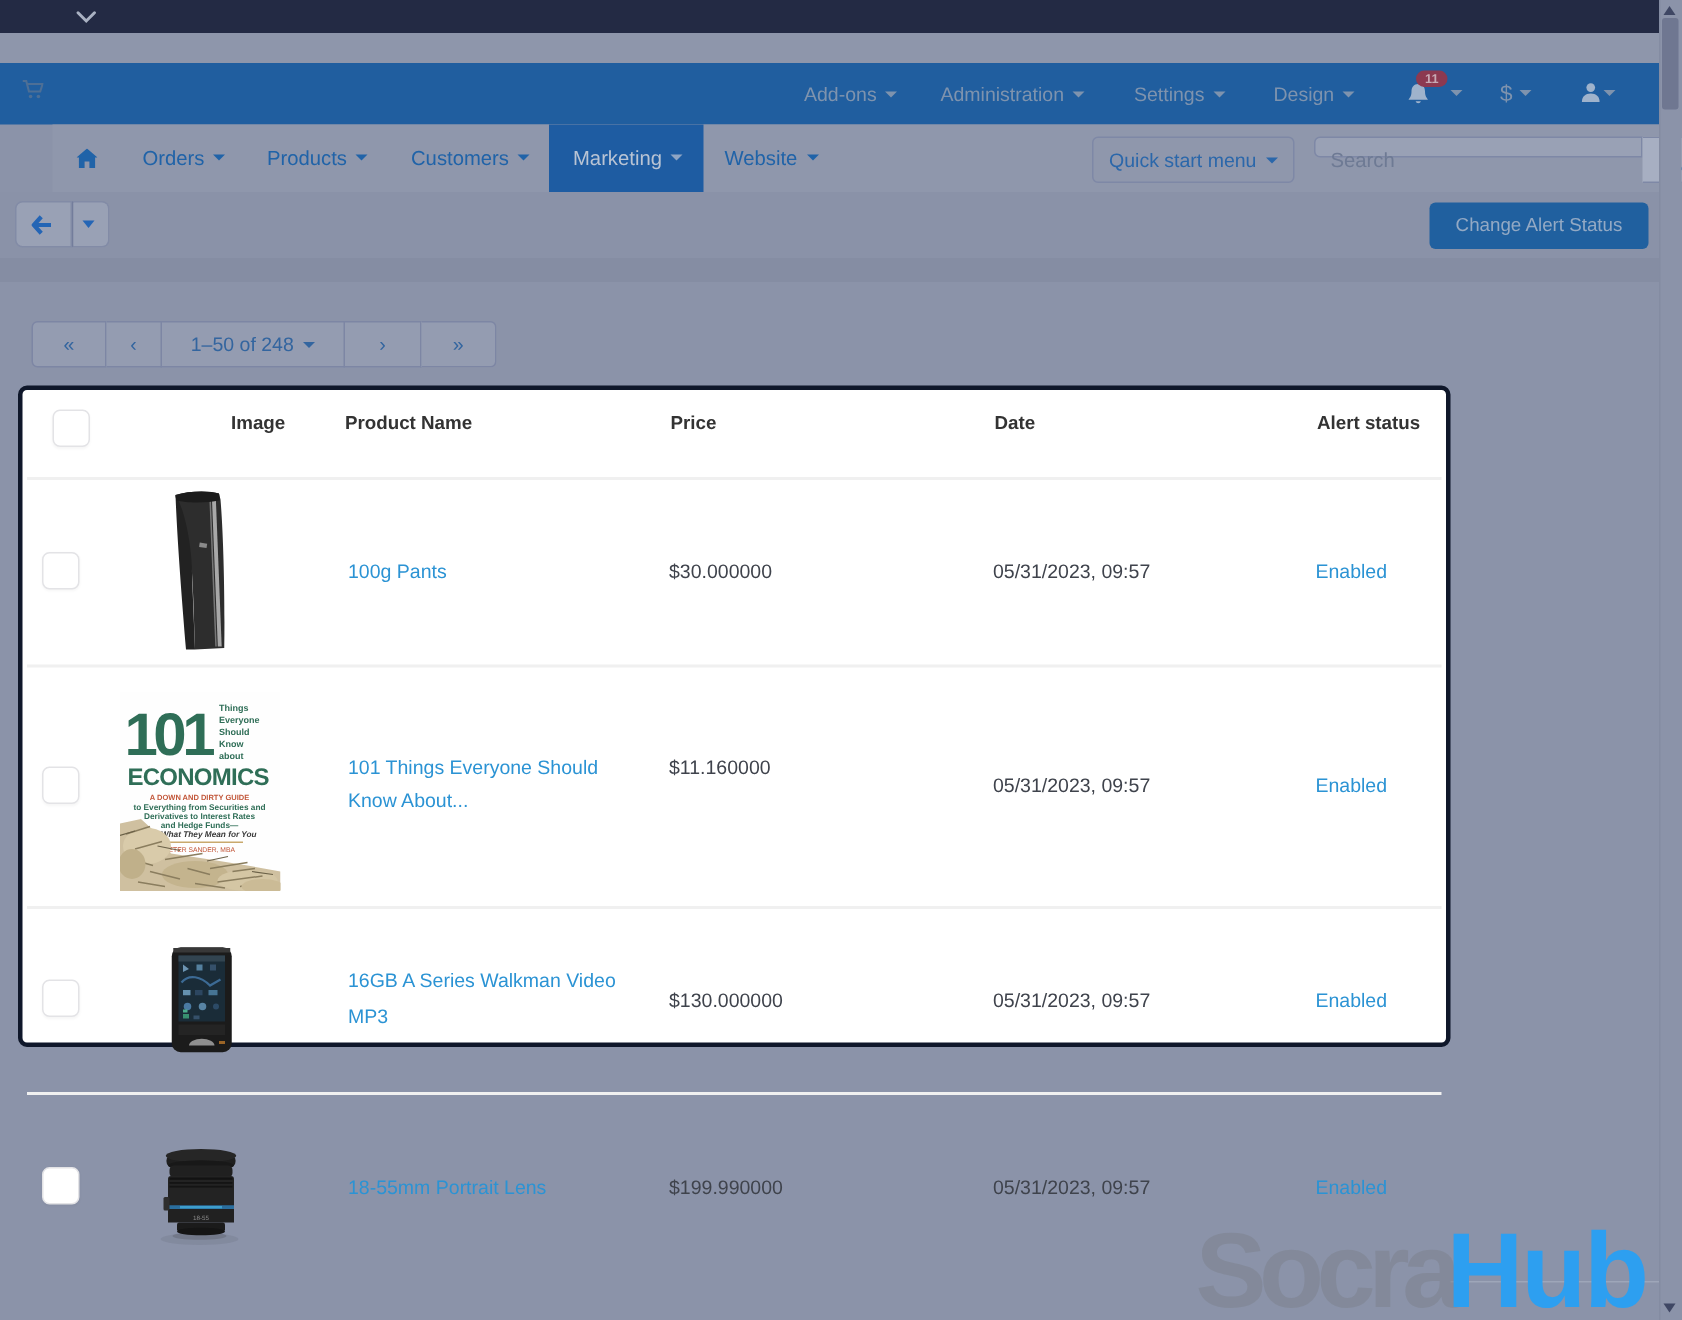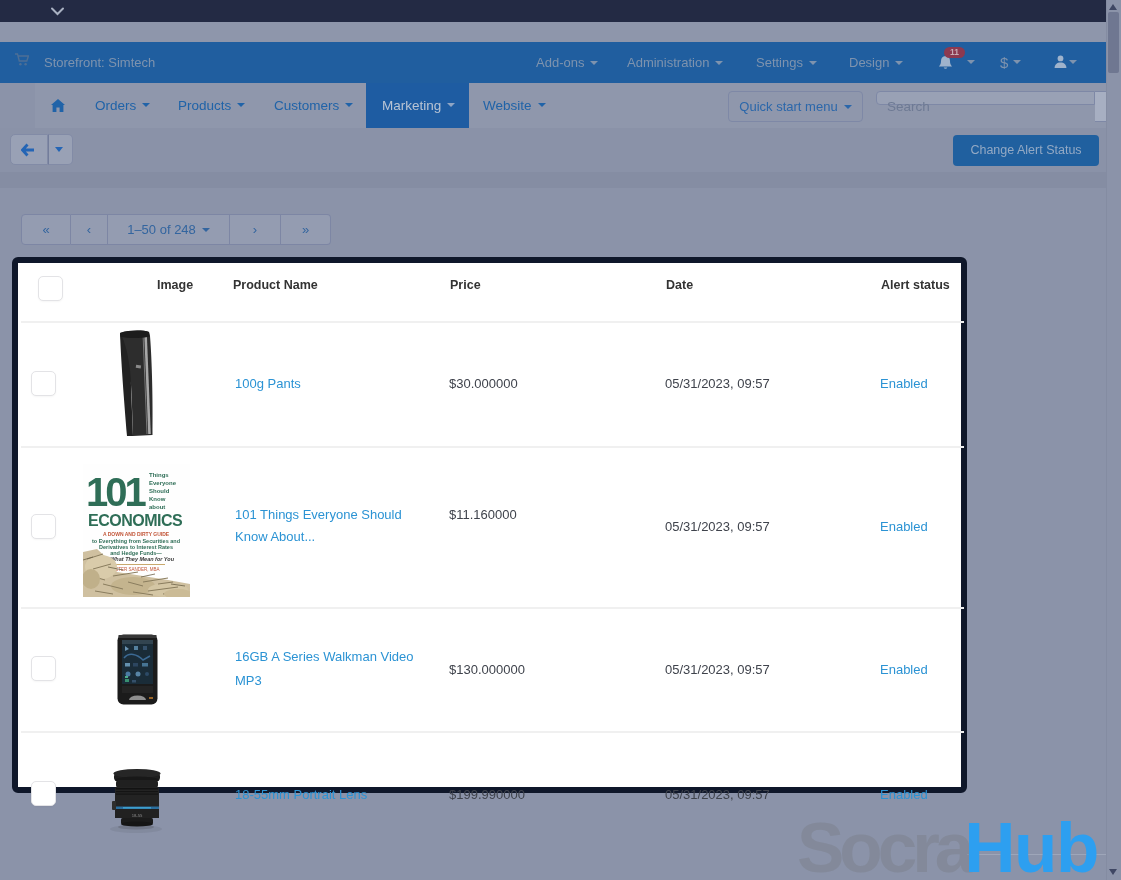--- a/index.html
+++ b/index.html
@@ -12,21 +12,21 @@
 #nav1   { left:0; top:42px; width:1106px; height:41px; background:#205e9f; }
 #nav2   { left:0; top:83px; width:1106px; height:45px; background:#8f97ac;margin-left:35px; }
 #toolbar{ left:0; top:128px; width:1106px; height:44px; background:#8a92a8; }
 #tshadow{ left:0; top:172px; width:1106px; height:16px; background:#858da3; }
 .n1txt { color:#7e93ae; font-size:13px; line-height:41px; position:absolute; top:0; white-space:nowrap; }
 .caret { display:inline-block; width:0; height:0; border-left:4px solid transparent; border-right:4px solid transparent; border-top:4px solid #7e93ae; vertical-align:middle; margin-left:6px; position:relative; top:-1px; }
 .n2txt { color:#2063a8; font-size:13.5px; line-height:45px; position:absolute; top:0; white-space:nowrap; }
 .acaret { position:absolute; width:0; height:0; border-left:4px solid transparent; border-right:4px solid transparent; border-top:4px solid #7e93ae; }
 .caret2 { display:inline-block; width:0; height:0; border-left:4px solid transparent; border-right:4px solid transparent; border-top:4px solid #2063a8; vertical-align:middle; margin-left:6px; position:relative; top:-1px; }
 
-#tbl { left:12px; top:257px; width:955px; height:536px; background:#fff; border:6px solid #0f172a; border-radius:6px; }
+#tbl { left:12px; top:257px; width:955px; height:441px; background:#fff; border:3px solid #0f172a; border-radius:6px; }
 .sep { position:absolute; left:3px; width:943px; height:2px; background:#f0f0f0; }
 .cb { position:absolute; width:25px; height:25px; background:#fff; border:1px solid #e3e3e6; border-radius:5px; box-shadow:0 1px 2px rgba(0,0,0,0.04); }
 .th { position:absolute; font-size:12.5px; font-weight:bold; color:#333; white-space:nowrap; }
 .link { position:absolute; font-size:13px; color:#2b93d4; white-space:nowrap; }
 .txt { position:absolute; font-size:13px; color:#3f434c; white-space:nowrap; }
 
 .pg { position:absolute; top:214px; height:31px; background:#949cb1; border:1px solid #7d86a4; border-left:none; color:#33659f; font-size:13px; text-align:center; line-height:29px; }
 
 #wm { left:797px; top:807px; font-size:71px; font-weight:bold; white-space:nowrap; }
 #wm .g { color:rgba(122,126,136,0.45); letter-spacing:-5px; }
@@ -39,21 +39,20 @@
       <path d="M2 1.5 L7.5 7 L13 1.5" stroke="#a9b1c2" stroke-width="2" fill="none" stroke-linecap="round"></path>
     </svg>
 </div>
 <div id="strip" class="abs"></div>
 <div id="nav1" class="abs">
   <svg class="abs" style="left:15px;top:11px" width="14" height="14" viewBox="0 0 14 14">
       <path d="M0 1 h2.5 l1.8 7 h7.5 l1.6-5 H3.6" stroke="#4d6f96" stroke-width="1.4" fill="none"></path>
       <circle cx="5.4" cy="11.3" r="1.2" fill="#4d6f96"></circle>
       <circle cx="10.6" cy="11.3" r="1.2" fill="#4d6f96"></circle>
     </svg>
-  <span class="n1txt" style="left:44px">Storefront: Simtech</span>
   <span class="n1txt" style="left:536px">Add-ons<span class="caret"></span></span>
   <span class="n1txt" style="left:627px">Administration<span class="caret"></span></span>
   <span class="n1txt" style="left:756px">Settings<span class="caret"></span></span>
   <span class="n1txt" style="left:849px">Design<span class="caret"></span></span>
   <svg class="abs" style="left:937px;top:13px" width="17" height="17" viewBox="0 0 17 17">
       <path d="M8.5 1 C5.5 1 4 3.2 4 6 C4 9.5 2.5 10.5 2 11.5 L15 11.5 C14.5 10.5 13 9.5 13 6 C13 3.2 11.5 1 8.5 1 Z" fill="#9fb3cc"></path>
       <path d="M6.7 12.5 a1.9 1.9 0 0 0 3.6 0 Z" fill="#9fb3cc"></path>
     </svg>
   <div class="abs" style="left:944px;top:5px;width:21px;height:11px;background:#8c3950;border-radius:6px;color:#c8aab4;font-size:8.5px;font-weight:bold;text-align:center;line-height:11px;">11</div>
   <span class="acaret" style="left:967px;top:18px"></span>

